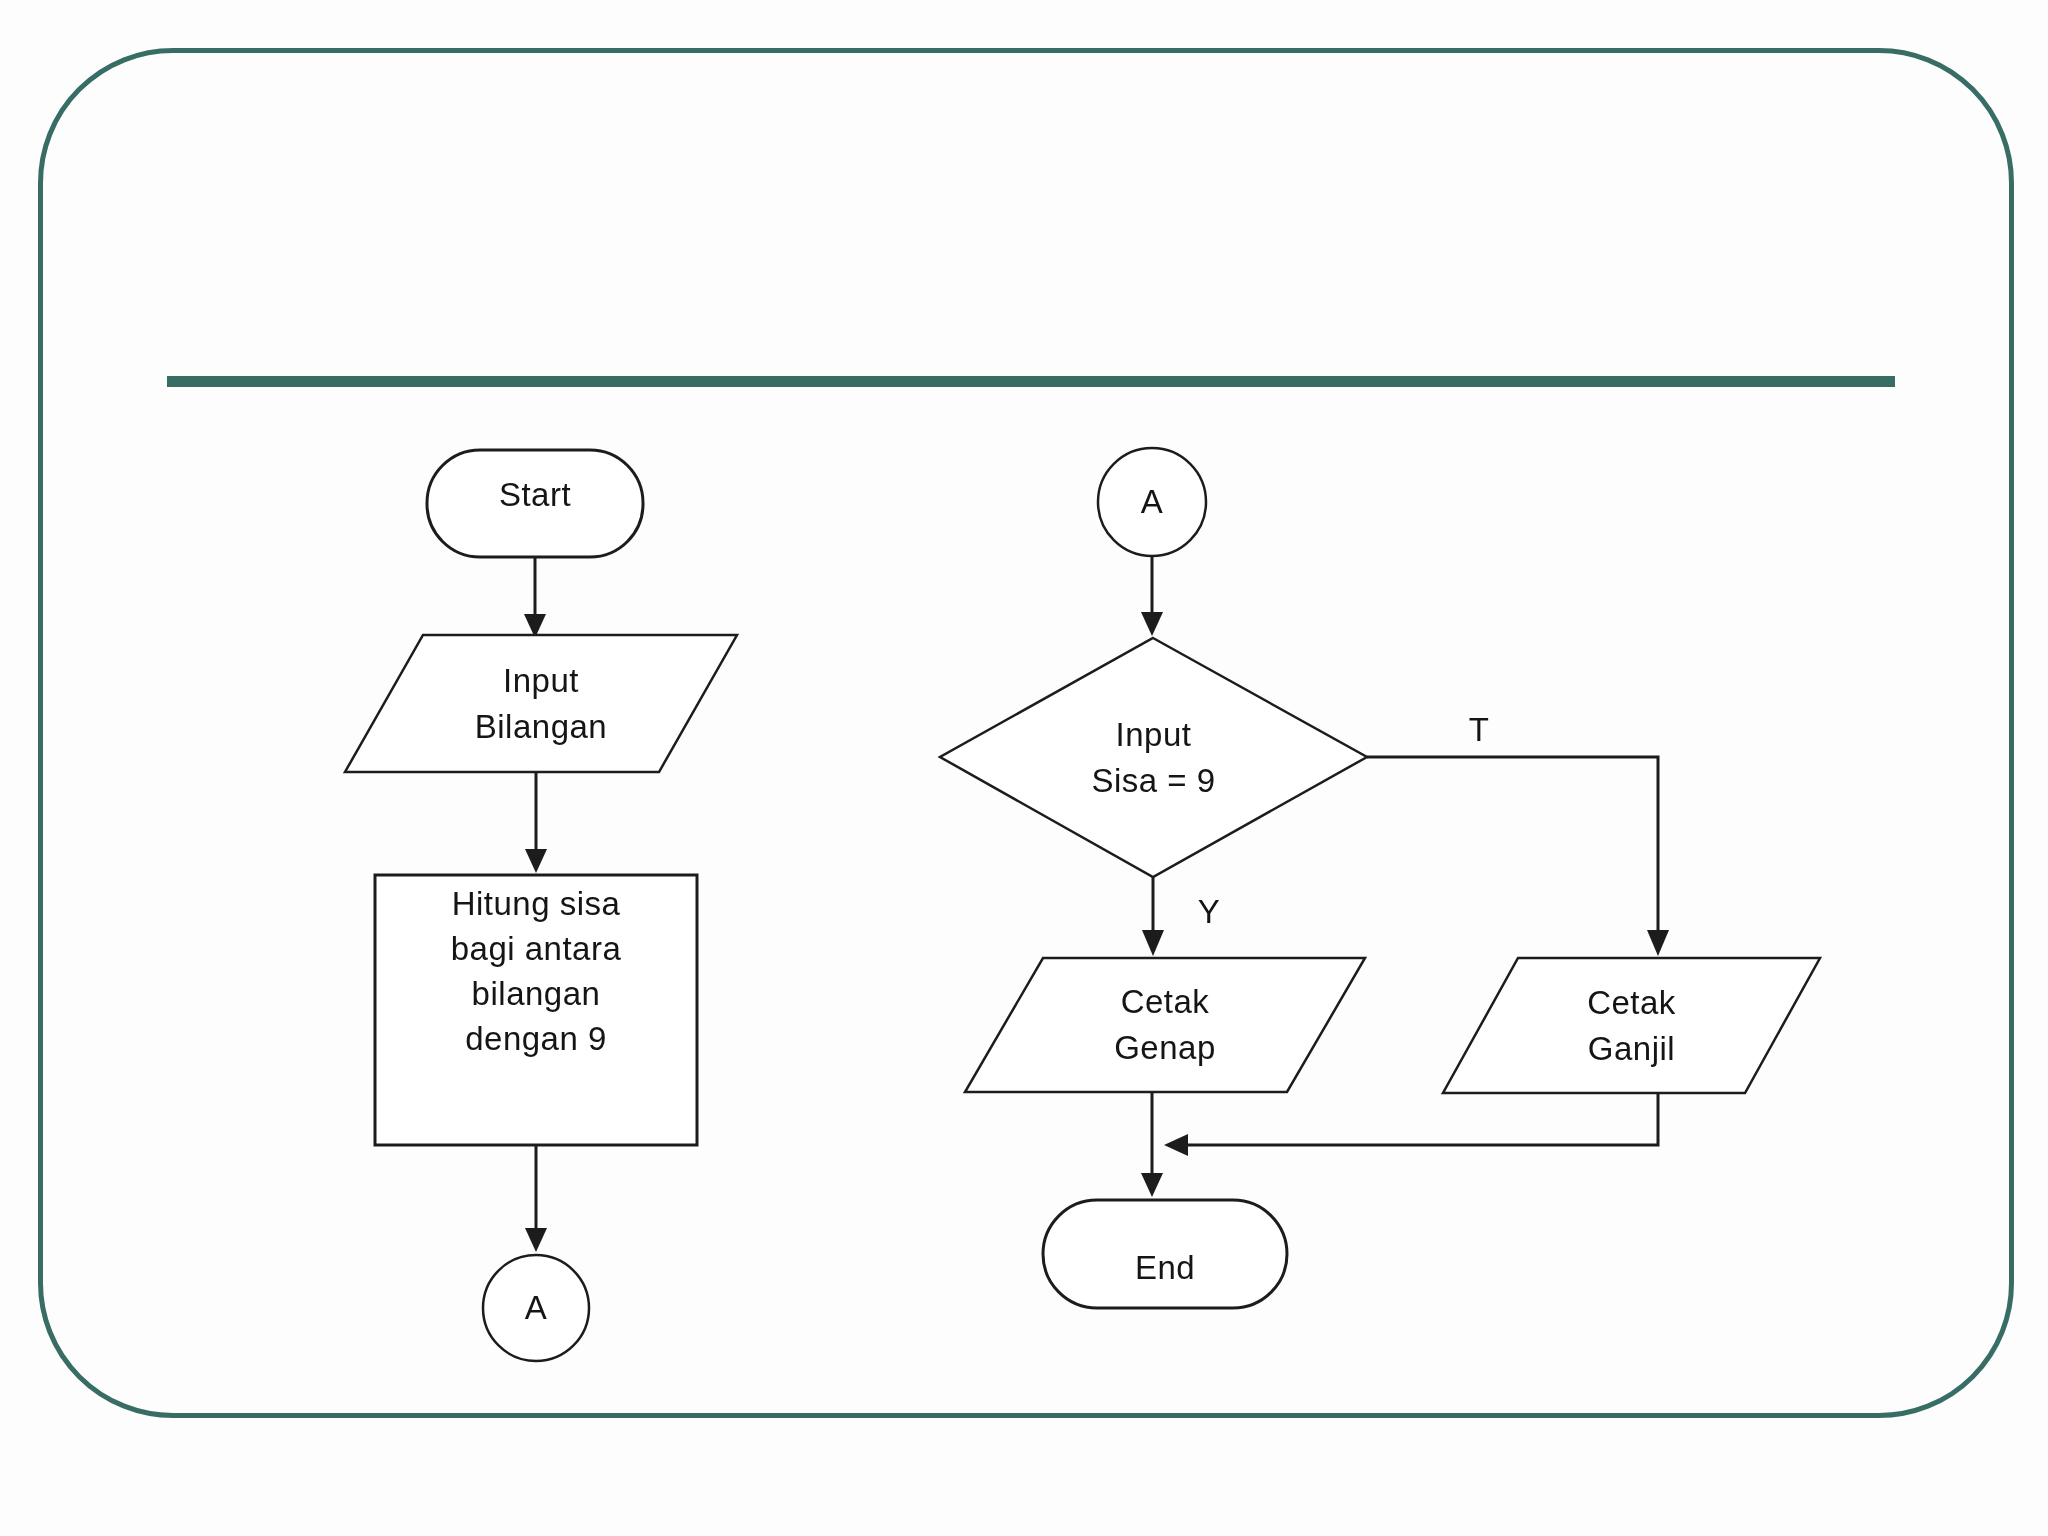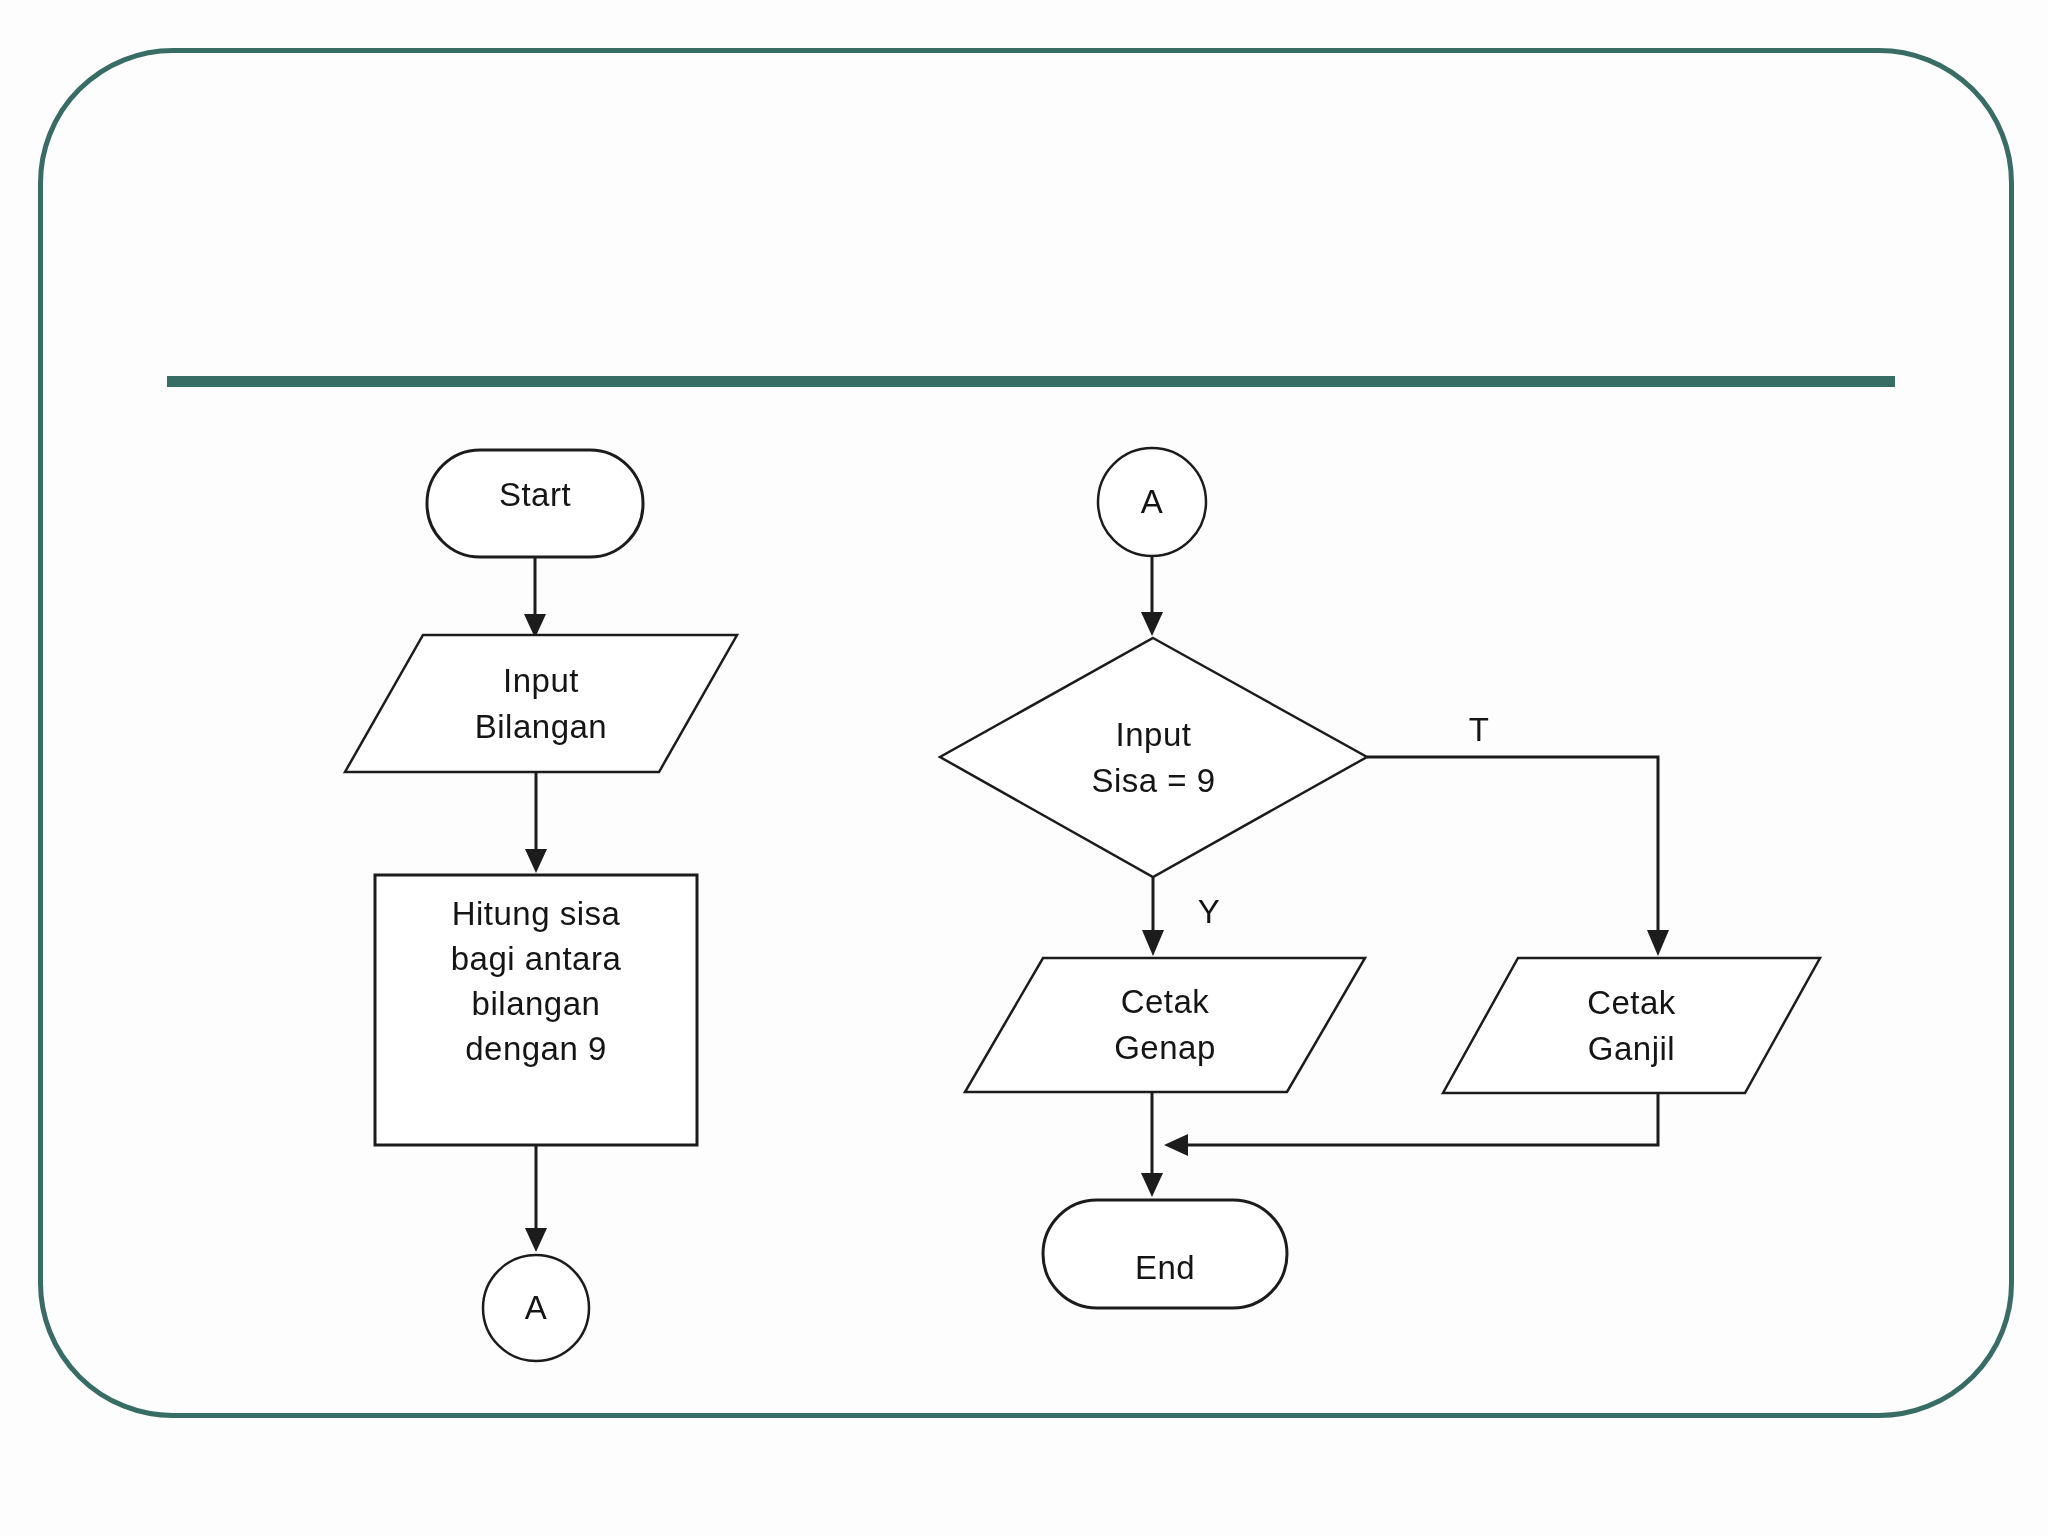--- a/index.html
+++ b/index.html
@@ -84,21 +84,21 @@
     text-align: center;
     color: #151515;
     font-size: 33px;
     line-height: 46px;
     letter-spacing: 0.5px;
     box-sizing: border-box;
   }
   .lbl-start   { left: 427px;  top: 450px;  width: 216px; height: 90px; }
   .lbl-input   { left: 345px;  top: 635px;  width: 392px; height: 137px; }
   .lbl-process { left: 375px;  top: 875px;  width: 322px; height: 270px;
-                 justify-content: flex-start; padding-top: 16px; line-height: 45px; }
+                 justify-content: flex-start; padding-top: 6px; line-height: 45px; }
   .lbl-conn-left  { left: 481px;  top: 1253px; width: 110px; height: 110px; }
   .lbl-conn-right { left: 1097px; top: 447px;  width: 110px; height: 110px; }
   .lbl-decision   { left: 940px;  top: 638px;  width: 427px; height: 239px; }
   .lbl-branch-t   { left: 1456px; top: 705px;  width: 46px;  height: 50px; }
   .lbl-branch-y   { left: 1186px; top: 887px;  width: 46px;  height: 50px; }
   .lbl-genap  { left: 965px;  top: 958px;  width: 400px; height: 134px; }
   .lbl-ganjil { left: 1443px; top: 958px;  width: 377px; height: 135px; }
   .lbl-end    { left: 1043px; top: 1200px; width: 244px; height: 136px; }
 </style>
 </head>

